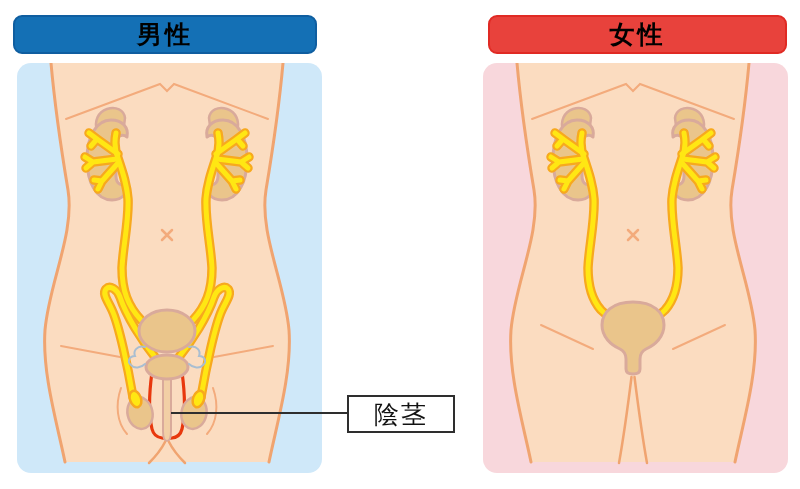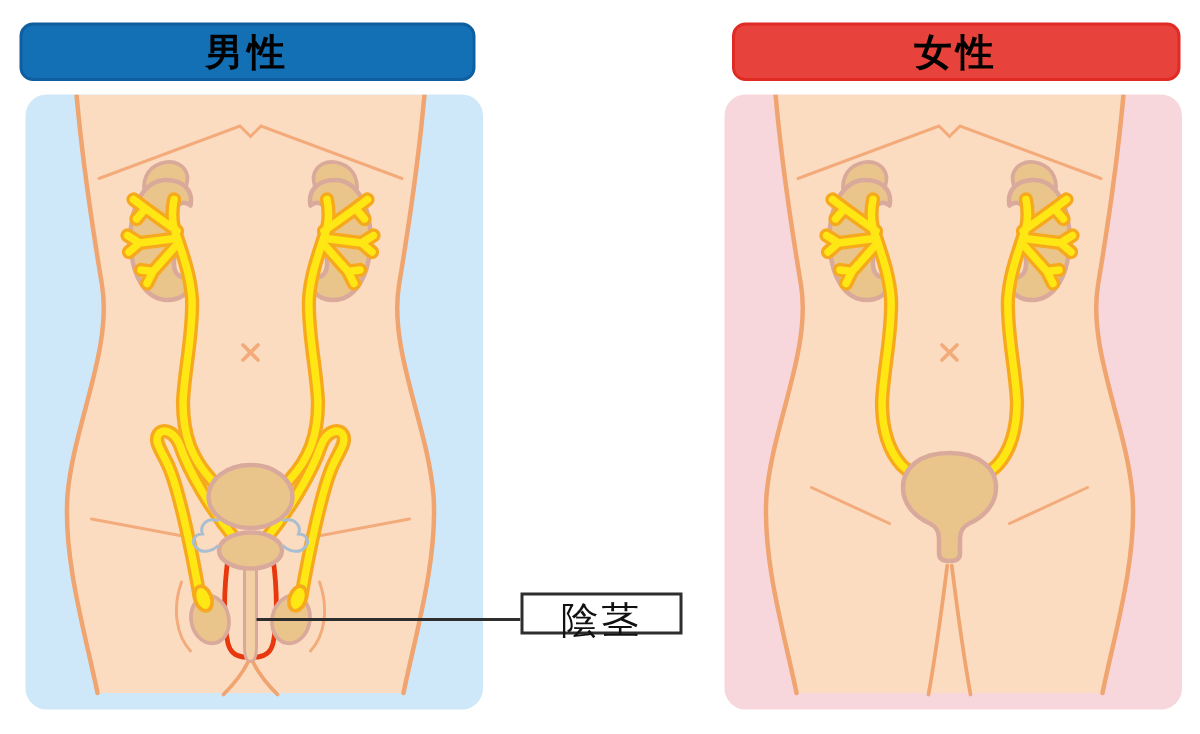--- a/index.html
+++ b/index.html
@@ -34,22 +34,22 @@
   .organ-thin{stroke-width:2.5}
   .y-casing{stroke:var(--yellow_line);stroke-width:9.5;fill:none;stroke-linecap:round;stroke-linejoin:round}
   .y-core{stroke:var(--yellow);stroke-width:5;fill:none;stroke-linecap:round;stroke-linejoin:round}
   .epi{fill:var(--yellow);stroke:var(--yellow_line);stroke-width:2.5}
   .red-u{stroke:var(--highlight_red);stroke-width:3.2;fill:none;stroke-linecap:round}
   .urethra{fill:var(--organ_inner);stroke:var(--organ_line);stroke-width:2}
   .vesicle{stroke:var(--vesicle_line);stroke-width:2;fill:none;stroke-linecap:round}
   .inner-leg{stroke:var(--skin_line);stroke-width:2.5;fill:none;stroke-linecap:round}
   
   .leader{position:absolute;left:171px;top:412px;width:176px;height:2px;background:var(--ink);z-index:5}
-  .labelbox{position:absolute;left:347px;top:395px;width:108px;height:28px;background:#fff;
-            border:2px solid var(--ink);box-sizing:border-box;display:flex;align-items:flex-start;
+  .labelbox{position:absolute;left:347px;top:395px;width:108px;height:38px;background:#fff;
+            border:2px solid var(--ink);box-sizing:border-box;display:flex;align-items:center;
             justify-content:center;font-size:25px;color:#111;letter-spacing:2px;z-index:6}
 </style>
 </head>
 <body>
 
 <svg class="hiddefs" aria-hidden="true">
   <defs>
     <g id="side-upper">
       <path class="organ organ-thin" d="M 80,68 C 77,58 81,49 90,46 C 99,43 107,47 108,55 C 108,63 103,73 97,83 C 92,76 86,71 80,68 Z"></path>
       <path class="organ" d="M 94,57 C 79,57 70,74 70,96 C 70,119 79,137 95,137 C 106,137 112,129 110,120 C 105,124 99,121 99,113 L 99,81 C 99,73 105,70 110,74 C 112,64 105,57 94,57 Z"></path>

